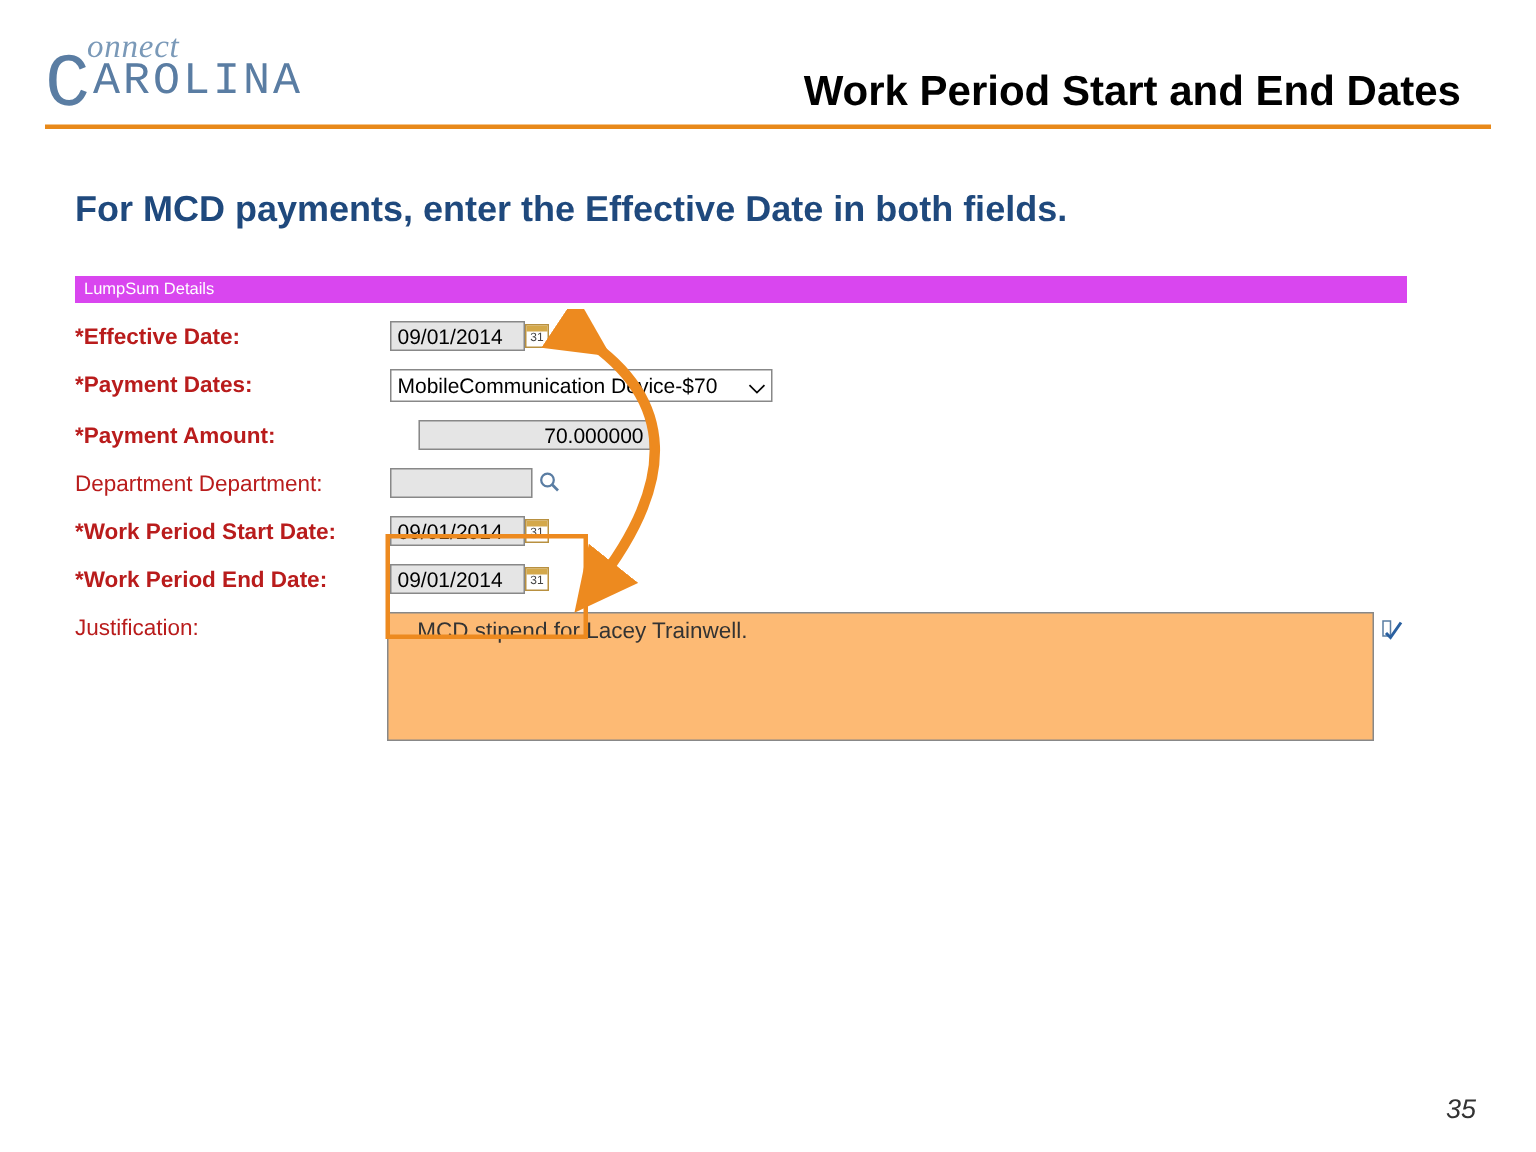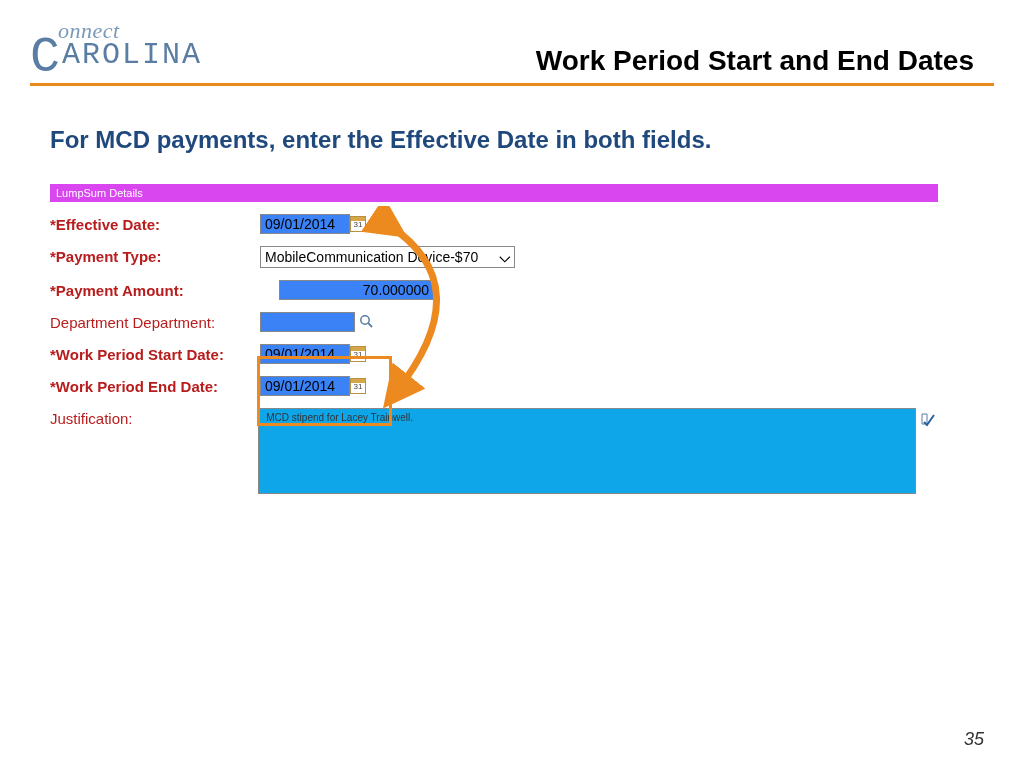--- a/index.html
+++ b/index.html
@@ -87,21 +87,21 @@
     font-weight: bold;
     padding-top: 2px;
   }
   .form-label.nonbold { font-weight: normal; }
   .text-input {
     border: 1px solid #888;
     font-size: 14px;
     padding: 1px 4px;
     font-family: Arial, sans-serif;
     height: 20px;
-    background: #3b82f6;
+    background: #e5e5e5;
   }
   .date-input { width: 90px; }
   .num-input { width: 155px; text-align: right; margin-left: 19px; }
   .dept-input { width: 95px; }
   .select-box {
     border: 1px solid #888;
     font-size: 14px;
     padding: 1px 4px;
     width: 255px;
     height: 22px;
@@ -146,26 +146,26 @@
     left: 207px;
     top: 172px;
     width: 135px;
     height: 70px;
     pointer-events: none;
   }
   .justification-box {
     border: 1px solid #888;
     width: 663px;
     height: 86px;
-    padding: 3px 7px;
-    font-size: 10px;
+    padding: 3px 19px;
+    font-size: 15px;
     color: #333;
     font-family: Arial, sans-serif;
     resize: none;
-    background: #0ea5e9;
+    background: #fdba74;
   }
   .spell-icon {
     width: 18px; height: 18px;
     display:inline-block;
     margin-left:4px;
     margin-top:2px;
   }
   .page-number {
     position: absolute;
     bottom: 18px;
@@ -200,21 +200,21 @@
 <div class="form-area">
   <div class="section-bar">LumpSum Details</div>
 
   <div class="form-row">
     <div class="form-label">*Effective Date:</div>
     <input class="text-input date-input" value="09/01/2014" style="">
     <span class="cal-icon">31</span>
   </div>
 
   <div class="form-row">
-    <div class="form-label">*Payment Type:</div>
+    <div class="form-label">*Payment Dates:</div>
     <div class="select-box">
       <span style="white-space:nowrap;overflow:hidden;">MobileCommunication Device-$70</span>
       <span class="chevron">⌵</span>
     </div>
   </div>
 
   <div class="form-row">
     <div class="form-label">*Payment Amount:</div>
     <input class="text-input num-input" value="70.000000" style="">
   </div>

